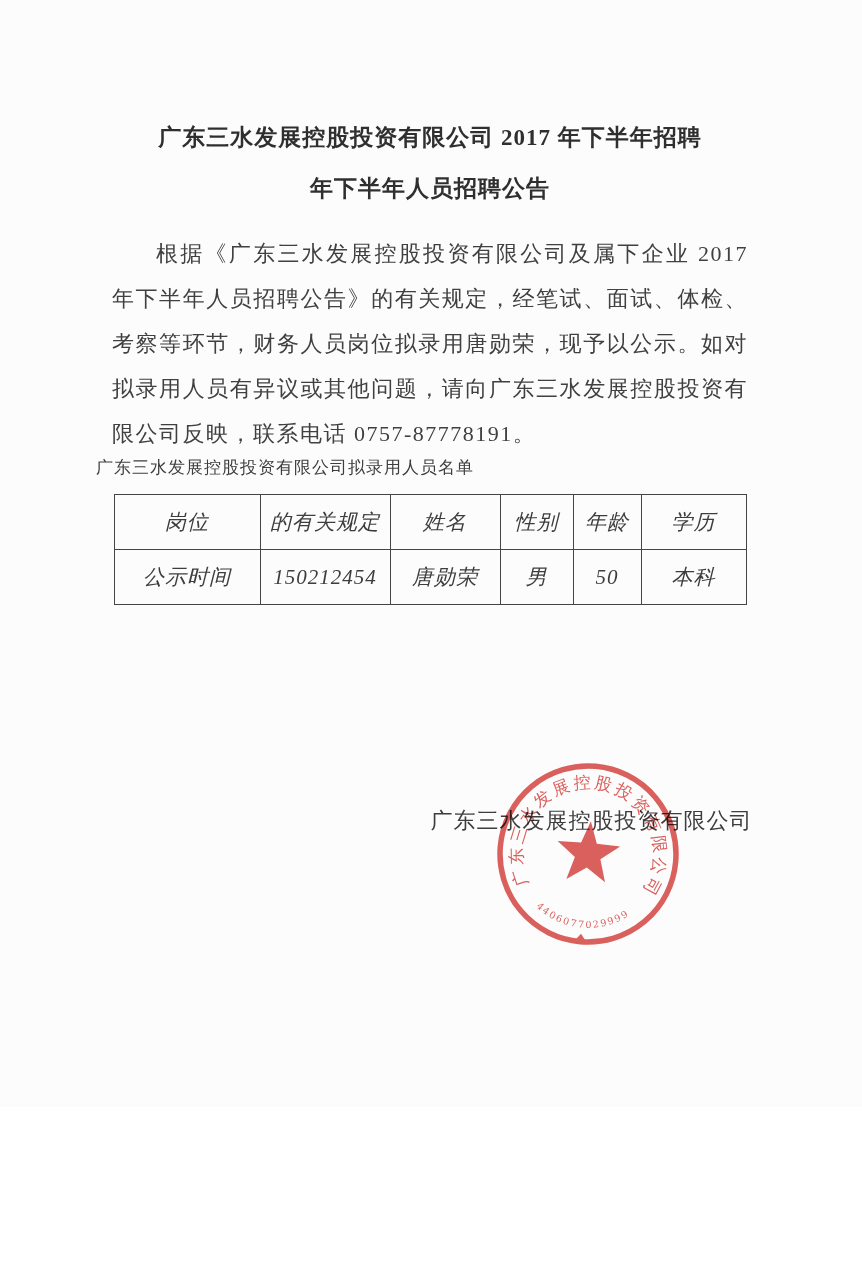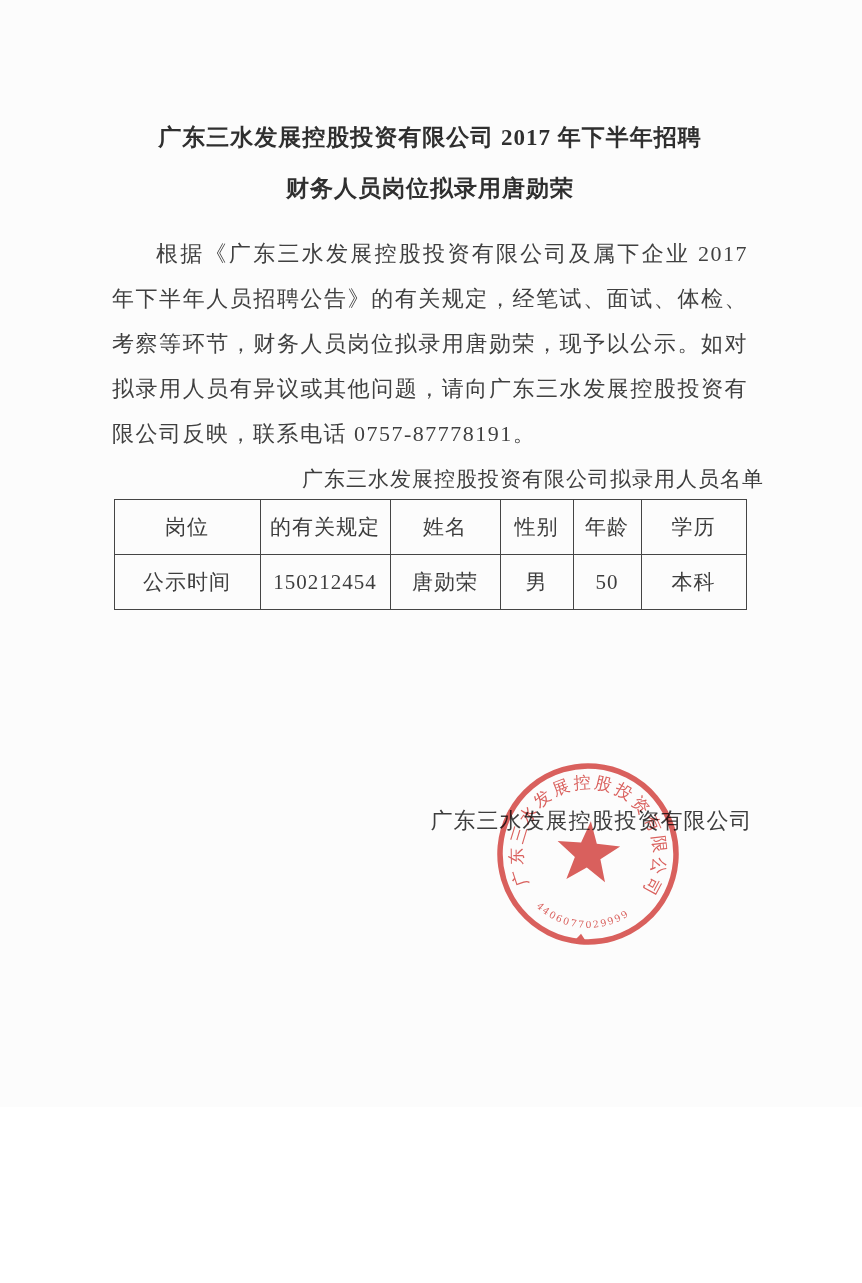--- a/index.html
+++ b/index.html
@@ -10,43 +10,43 @@
     font-family:"Liberation Serif","DejaVu Serif",serif;
     color:#3d3d3d;
     overflow:hidden;
   }
   .content{position:absolute;left:96px;top:0;width:668px;}
   .title{margin:112px 0 0;text-align:center;font-size:23px;font-weight:700;
          letter-spacing:1px;line-height:51px;color:#2f2f2f;}
   .title span{display:block;}
   .body-par{margin:17px 16px 0;font-size:22px;line-height:45px;text-align:justify;
             text-indent:2em;letter-spacing:1.5px;color:#404040;}
-  .tbl-caption{margin-top:9px;text-align:right;font-size:21px;letter-spacing:1px;}
-  table.roster{margin:6px auto 0;border-collapse:collapse;width:632px;table-layout:fixed;}
+  .tbl-caption{text-align:left;font-size:17px;letter-spacing:1px;}
+  table.roster{margin:15px auto 0;border-collapse:collapse;width:632px;table-layout:fixed;font-style:italic;}
   table.roster th,table.roster td{
     border:1px solid #454545;height:54px;text-align:center;vertical-align:middle;
     font-weight:400;font-size:21px;padding:0;letter-spacing:1px;color:#3d3d3d;
   }
   .notice{margin:13px 0 0;font-size:22px;text-indent:2em;letter-spacing:1px;}
   .sig{position:absolute;top:806px;right:98px;width:345px;text-align:center;
        font-size:22px;letter-spacing:1px;color:#3d3d3d;}
   .sig-date{margin-top:26px;}
   .seal{position:absolute;left:472px;top:738px;width:232px;height:232px;
         transform:rotate(5deg);opacity:0.85;mix-blend-mode:multiply;}
 </style>
 </head>
 <body>
 
 <div class="page">
 
   <div class="content">
 
     <h1 class="title">
       <span>广东三水发展控股投资有限公司 2017 年下半年招聘</span>
-      <span>财务人员岗位拟录用唐勋荣</span>
+      <span>年下半年人员招聘公告</span>
     </h1>
 
     <p class="body-par">根据《广东三水发展控股投资有限公司及属下企业 2017 年下半年人员招聘公告》的有关规定，经笔试、面试、体检、考察等环节，财务人员岗位拟录用唐勋荣，现予以公示。如对拟录用人员有异议或其他问题，请向广东三水发展控股投资有限公司反映，联系电话 0757-87778191。</p>
 
     <div class="tbl-caption">广东三水发展控股投资有限公司拟录用人员名单</div>
 
     <table class="roster">
       <colgroup>
         <col style="width:146px">
           <col style="width:130px">

